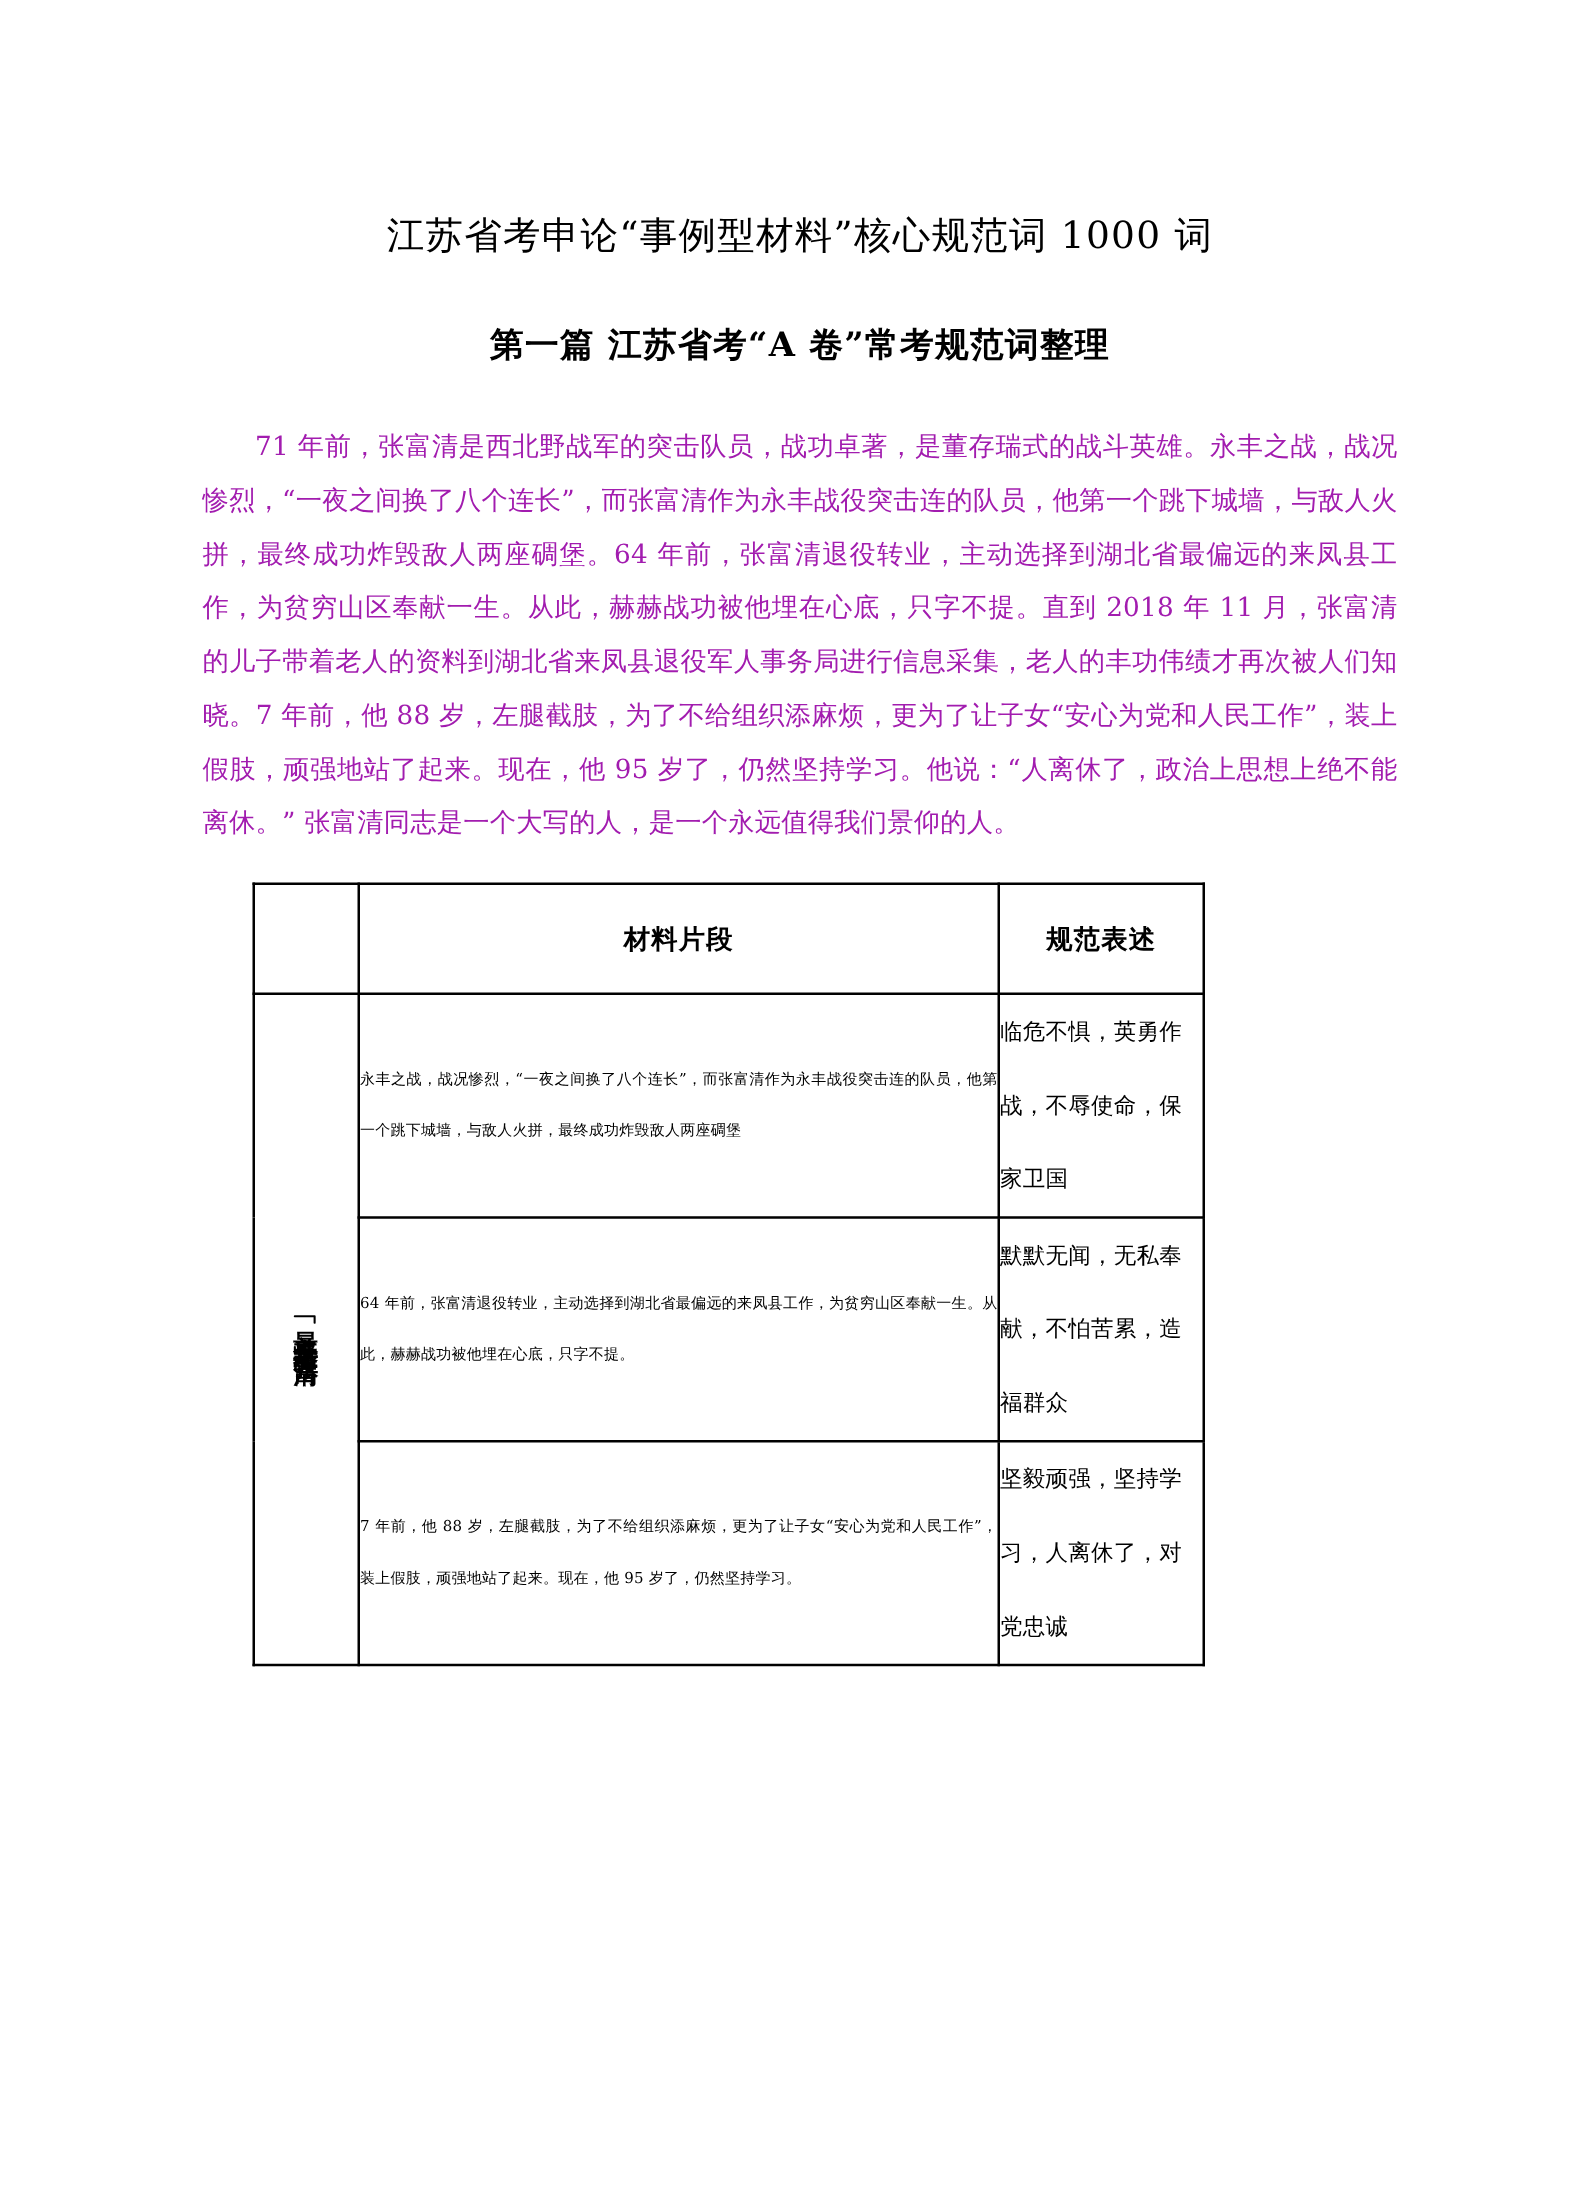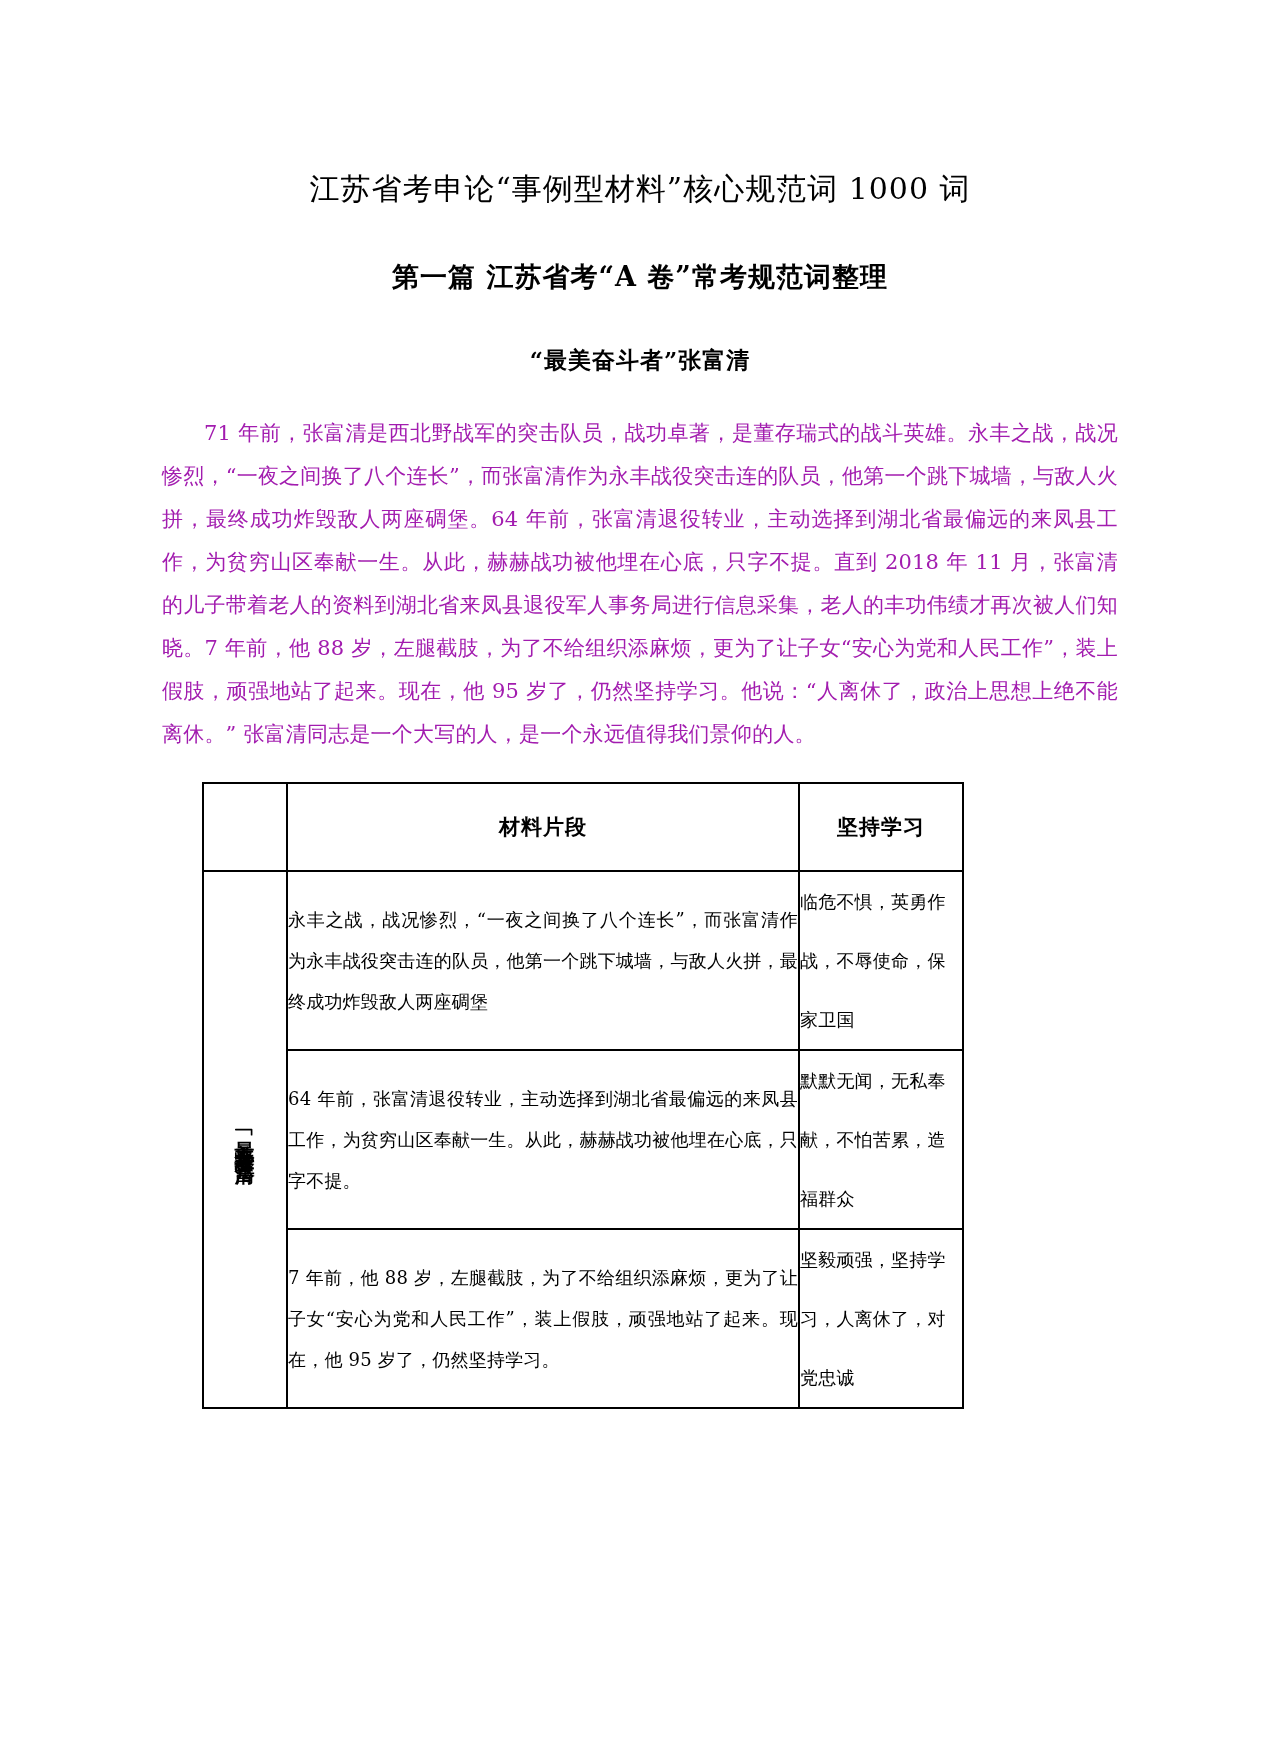--- a/index.html
+++ b/index.html
@@ -117,21 +117,21 @@
     text-orientation: upright;
     font-size: 20px;
     font-weight: bold;
     letter-spacing: 3px;
     line-height: 1.2;
     display: inline-block;
     white-space: nowrap;
   }
 
   .clip-cell {
-    font-size: 18px;
+    font-size: 12px;
     line-height: 41px;
     text-align: justify;
     text-align-last: left;
     padding: 18px 14px 18px 16px;
     letter-spacing: 0.2px;
   }
   .norm-cell {
     font-size: 18px;
     line-height: 59px;
     padding: 18px 10px 18px 12px;
@@ -142,36 +142,35 @@
 </head>
 <body>
 
 <div class="page">
   <div class="content">
 
     <h1 class="doc-title">江苏省考申论“事例型材料”核心规范词 1000 词</h1>
 
     <h2 class="doc-subtitle">第一篇 江苏省考“A 卷”常考规范词整理</h2>
 
-    <h3 class="doc-section">“最美奋斗者”张富清</h3>
 
     <p class="body-para">71 年前，张富清是西北野战军的突击队员，战功卓著，是董存瑞式的战斗英雄。永丰之战，战况惨烈，“一夜之间换了八个连长”，而张富清作为永丰战役突击连的队员，他第一个跳下城墙，与敌人火拼，最终成功炸毁敌人两座碉堡。64 年前，张富清退役转业，主动选择到湖北省最偏远的来凤县工作，为贫穷山区奉献一生。从此，赫赫战功被他埋在心底，只字不提。直到 2018 年 11 月，张富清的儿子带着老人的资料到湖北省来凤县退役军人事务局进行信息采集，老人的丰功伟绩才再次被人们知晓。7 年前，他 88 岁，左腿截肢，为了不给组织添麻烦，更为了让子女“安心为党和人民工作”，装上假肢，顽强地站了起来。现在，他 95 岁了，仍然坚持学习。他说：“人离休了，政治上思想上绝不能离休。” 张富清同志是一个大写的人，是一个永远值得我们景仰的人。</p>
 
     <div class="tbl-wrap">
       <table class="norm-table">
         <colgroup>
           <col class="col-label">
           <col class="col-clip">
           <col class="col-norm">
         </colgroup>
         <tbody>
           <tr>
             <td class="blank-head" rowspan="1"></td>
             <td class="head-cell">材料片段</td>
-            <td class="head-cell">坚持学习</td>
+            <td class="head-cell">规范表述</td>
           </tr>
 
           <tr>
             <td class="label-cell" rowspan="3">
               <span class="vert-text">「最美奋斗者」张富清</span>
             </td>
             <td class="clip-cell">永丰之战，战况惨烈，“一夜之间换了八个连长”，而张富清作为永丰战役突击连的队员，他第一个跳下城墙，与敌人火拼，最终成功炸毁敌人两座碉堡</td>
             <td class="norm-cell">临危不惧，英勇作战，不辱使命，保家卫国</td>
           </tr>
 

